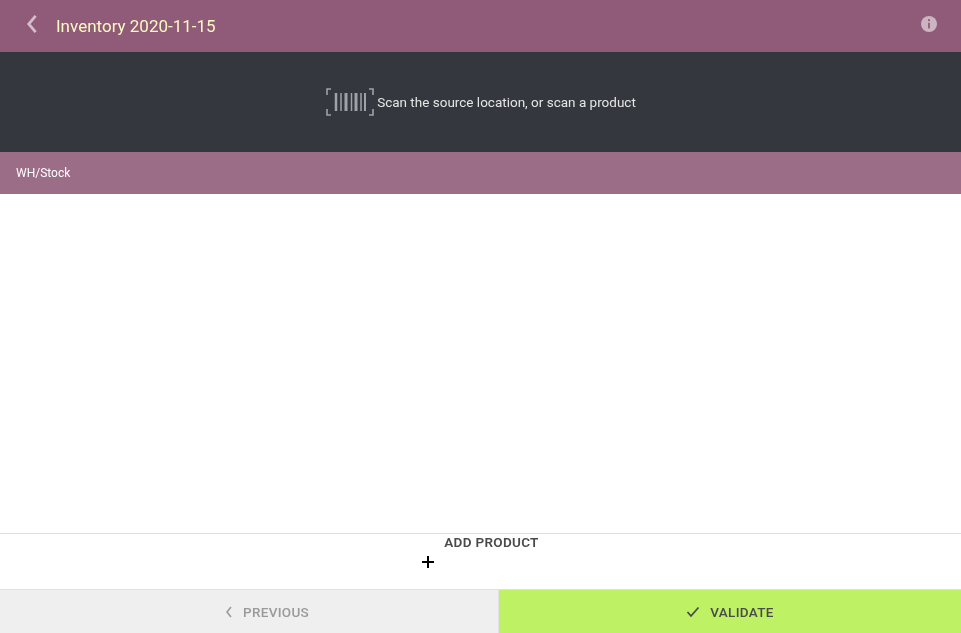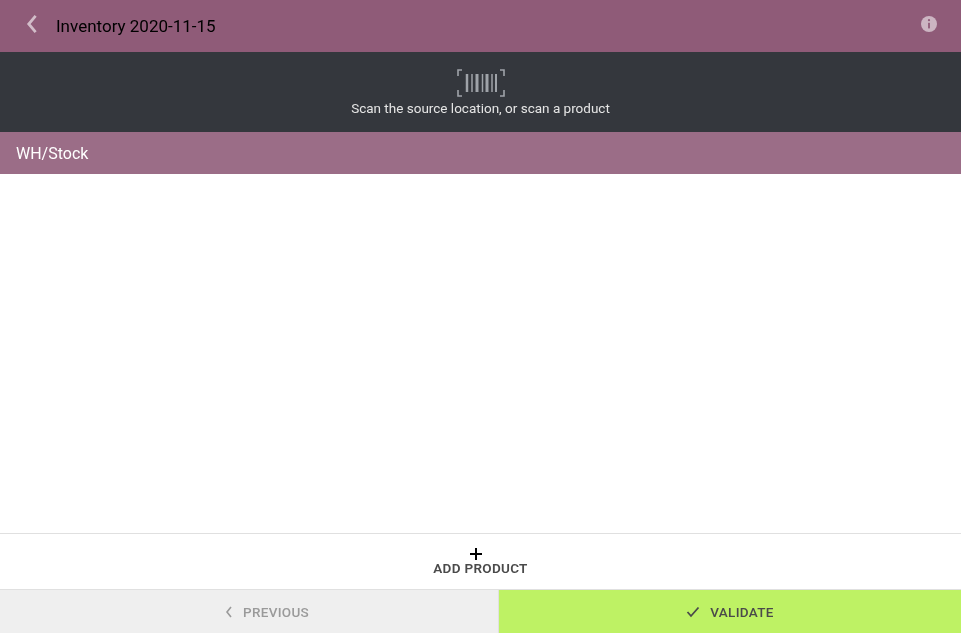--- a/index.html
+++ b/index.html
@@ -15,21 +15,21 @@
       overflow: hidden;
       display: flex;
       flex-direction: column;
     }
     .top-header {
       background: #8F5B78;
       height: 52px;
       display: flex;
       align-items: center;
       padding: 10px 16px;
-      color: #000000;
+      color: #fef9c3;
     }
     .back-btn {
       display: flex;
       align-items: center;
       justify-content: center;
       width: 32px;
       height: 52px;
       cursor: pointer;
       color: rgba(255,255,255,0.6);
     }
@@ -52,23 +52,22 @@
       cursor: pointer;
       color: rgba(255,255,255,0.55);
     }
     .info-btn svg {
       width: 16px;
       height: 16px;
     }
     .scan-banner {
       background: #34373D;
       color: #fff;
-      height: 80px;
-      display: flex;
-      flex-direction: column;
+      height: 100px;
+      display: flex;
       align-items: center;
       justify-content: center;
       gap: 2px;
     }
     .barcode-icon {
       color: #9fa3a9;
       display: flex;
       align-items: center;
       justify-content: center;
     }
@@ -80,36 +79,34 @@
       font-size: 13.5px;
       color: #e5e5e5;
     }
     .location-bar {
       background: #9B6D87;
       color: #fff;
       height: 42px;
       display: flex;
       align-items: center;
       padding: 0 16px;
-      font-size: 16px;
+      font-size: 12px;
       font-weight: 400;
     }
     .content-area {
       flex: 1;
       background: #fff;
     }
     .add-product-bar {
       height: 56px;
       border-top: 1px solid #e0e0e0;
       display: flex;
-      align-items: center;
       justify-content: center;
       cursor: pointer;
       background: #fff;
-      flex-direction: column;
     }
     .add-product-bar .plus-icon {
       margin-right: 10px;
       display: flex;
       align-items: center;
     }
     .add-product-bar .plus-icon svg {
       width: 12px;
       height: 12px;
     }

